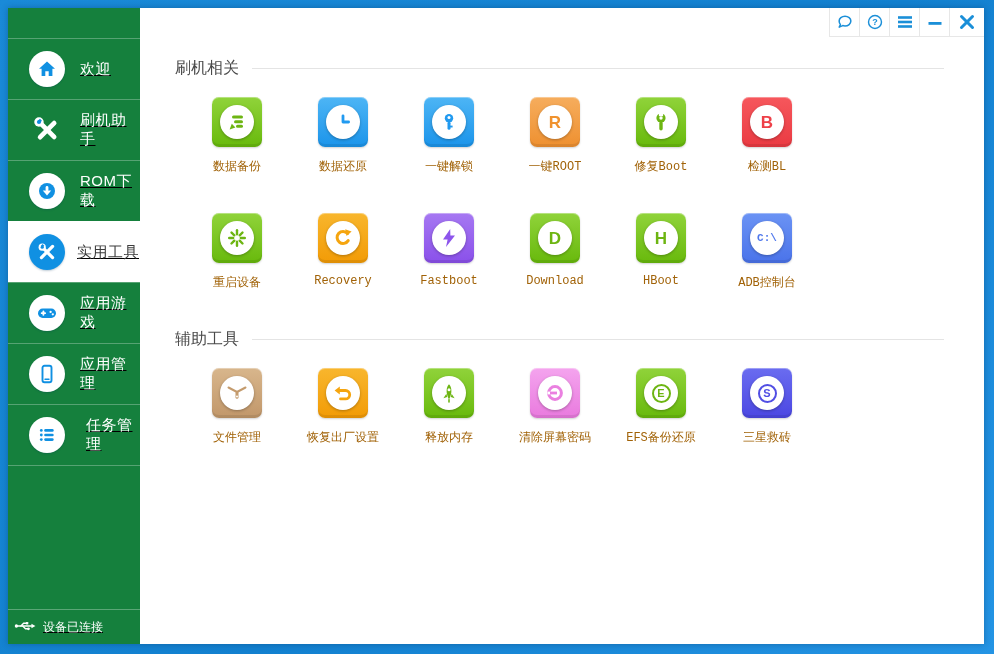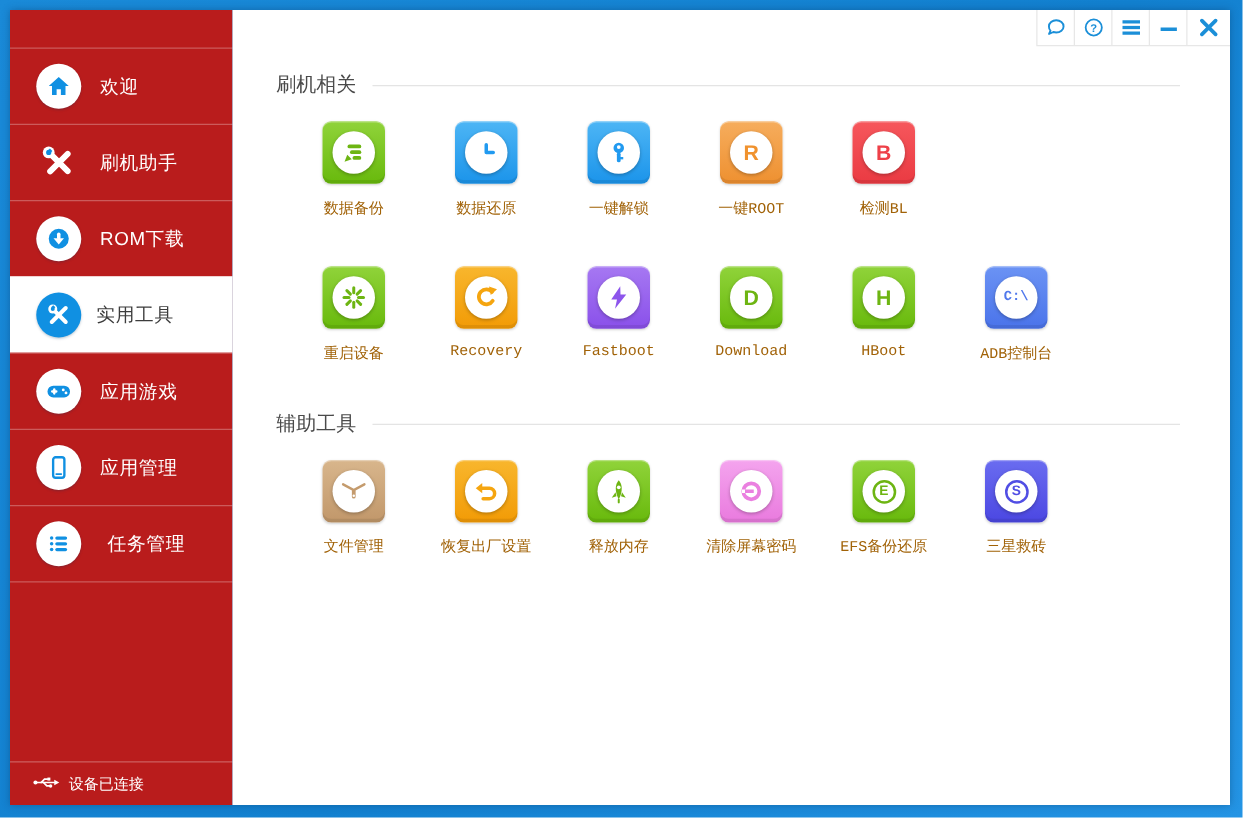--- a/index.html
+++ b/index.html
@@ -5,36 +5,36 @@
   html,body{margin:0;padding:0;}
   body{
     width:994px;height:654px;position:relative;overflow:hidden;
     background:linear-gradient(135deg,#1a8ad8 0%,#1280cf 55%,#2494e4 100%);
     font-family:"Liberation Sans",sans-serif;
     -webkit-font-smoothing:antialiased;
   }
   .window{position:absolute;top:8px;left:8px;right:10px;bottom:10px;display:flex;box-shadow:0 0 6px rgba(0,40,80,.35);}
 
   
-  .sidebar{width:178px;background:#b91c1c;display:flex;flex-direction:column;flex-shrink:0;}
+  .sidebar{width:132px;background:#15803d;display:flex;flex-direction:column;flex-shrink:0;text-decoration:underline;}
   .side-top{height:30px;}
   .side-item{
     height:60px;display:flex;align-items:center;gap:15px;padding-left:21px;
     border-top:1px solid rgba(255,255,255,.28);cursor:pointer;color:#fff;
   }
   .side-item:nth-of-type(8){border-bottom:1px solid rgba(255,255,255,.28);gap:21px;}
   .side-item .lbl{font-size:15px;letter-spacing:.5px;}
   .side-item.selected{background:#fff;color:#3c3c3c;gap:12px;}
   .side-ic{width:36px;height:36px;border-radius:50%;background:#fff;display:flex;align-items:center;justify-content:center;flex-shrink:0;box-shadow:0 1px 2px rgba(0,50,90,.25);}
   .side-ic.nocircle{background:transparent;box-shadow:none;}
   .side-ic.bluecircle{background:#1090e2;}
   .side-spacer{flex:1;}
   .side-status{
     height:34px;border-top:1px solid rgba(255,255,255,.3);
-    display:flex;align-items:center;gap:7px;padding-left:18px;color:#fff;font-size:12px;
+    display:flex;align-items:center;gap:7px;padding-left:6px;color:#fff;font-size:12px;
   }
 
   
   .content{flex:1;background:#fff;position:relative;}
   .titlebar{position:absolute;top:0;right:0;height:28px;display:flex;border-bottom:1px solid #e7e7e7;background:#fff;}
   .tb-btn{width:29px;height:28px;display:flex;align-items:center;justify-content:center;border-left:1px solid #e7e7e7;color:#1b8fd8;cursor:pointer;}
   .tb-btn.close{width:34px;}
 
   .main{padding:38px 0 0 35px;}
   .section{margin-bottom:38px;margin-top:12px;}
@@ -268,20 +268,33 @@
           </div>
           <div class="tile-cell">
             <div class="tile t-orange">
                 <span class="ic-circle">
               <span class="glyph-letter">R</span>
             </span>
               </div>
             <span class="tile-label">一键ROOT</span>
           </div>
           <div class="tile-cell">
+            <div class="tile t-green">
+                <span class="ic-circle">
+              <svg width="20" height="20" viewBox="0 0 20 20">
+                <circle cx="10" cy="6" r="4.6" fill="currentColor"></circle>
+                <rect x="7.9" y="0" width="4.2" height="4.2" fill="#fff"></rect>
+                <circle cx="10" cy="6" r="1.7" fill="#fff"></circle>
+                <rect x="8.3" y="9.4" width="3.4" height="9" rx="1.7" fill="currentColor"></rect>
+              </svg>
+            </span>
+              </div>
+            <span class="tile-label">修复Boot</span>
+          </div>
+          <div class="tile-cell">
             <div class="tile t-red">
                 <span class="ic-circle">
               <span class="glyph-letter">B</span>
             </span>
               </div>
             <span class="tile-label">检测BL</span>
           </div>
         </div>
       </div>
 

